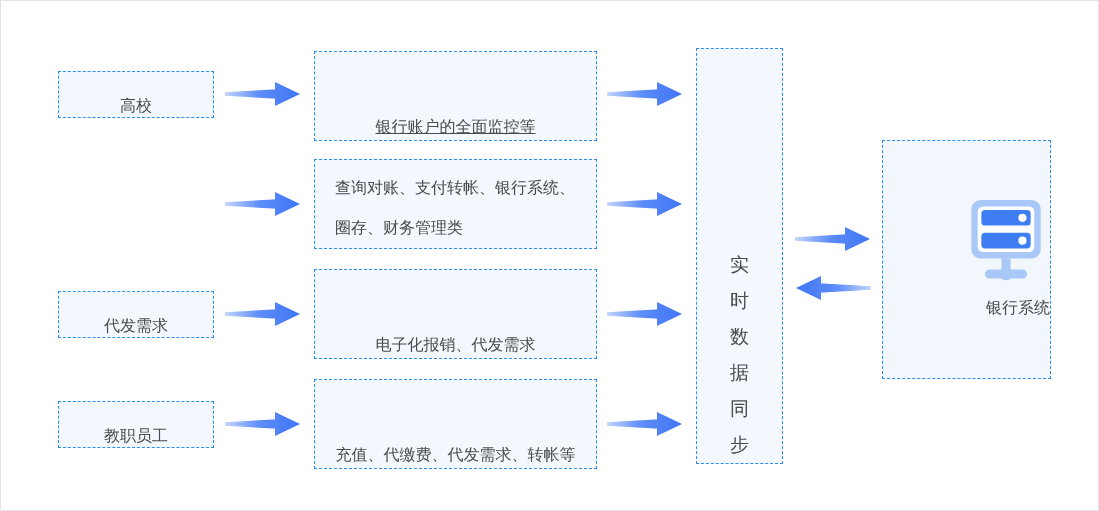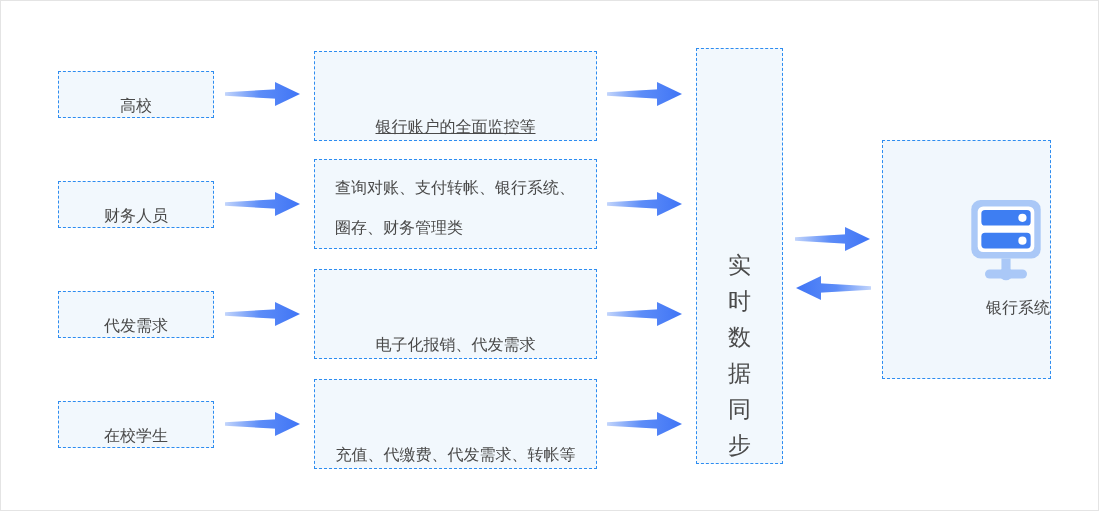--- a/index.html
+++ b/index.html
@@ -38,21 +38,21 @@
   .service { left: 313px; width: 283px; height: 90px; padding: 0 12px; line-height: 1.6; }
   .service-1 { top: 50px; text-decoration: underline; }
   .service-2 { top: 158px; justify-content: flex-start; text-align: left; padding: 0 20px; line-height: 40px; }
   .service-3 { top: 268px; }
   .service-4 { top: 378px; }
 
   
   .sync-box { left: 695px; top: 47px; width: 87px; height: 416px; }
   .sync-label {
     width: 1em;
-    font-size: 23px;
+    font-size: 19px;
     line-height: 36px;
     word-break: break-all;
     text-align: center;
     letter-spacing: 0;
   }
 
   
   .bank-box {
     left: 881px; top: 139px; width: 169px; height: 239px;
     flex-direction: column;
@@ -100,28 +100,25 @@
       <polygon points="50,3 75,15 50,27" fill="url(#ag)"></polygon>
     </g>
   </defs>
 </svg>
 
 <div class="canvas">
 
   <div class="dash-box actor actor-1">
     <span>高校</span>
   </div>
-  <div class="dash-box actor actor-2">
-    <span>财务人员</span>
-  </div>
   <div class="dash-box actor actor-3">
     <span>代发需求</span>
   </div>
   <div class="dash-box actor actor-4">
-    <span>在校学生</span>
+    <span>教职员工</span>
   </div>
 
   <svg class="arrow a-col1-1" viewBox="0 0 76 30">
       <use href="#arrow-right-shape"></use>
     </svg>
   <svg class="arrow a-col1-2" viewBox="0 0 76 30">
       <use href="#arrow-right-shape"></use>
     </svg>
   <svg class="arrow a-col1-3" viewBox="0 0 76 30">
       <use href="#arrow-right-shape"></use>

